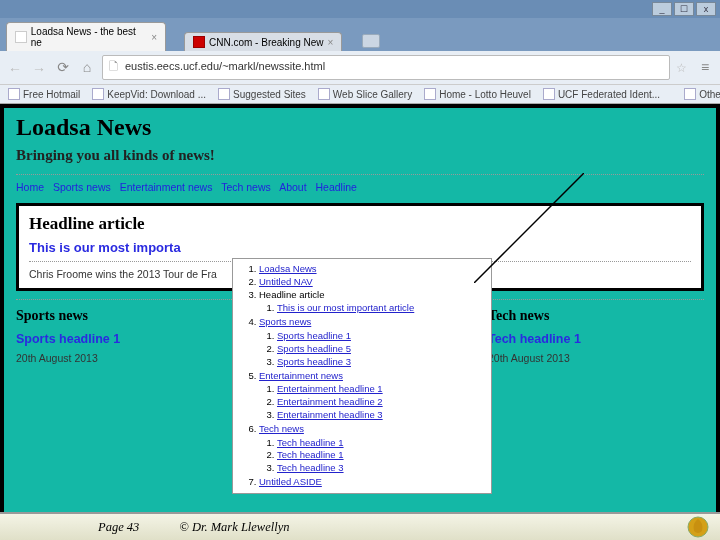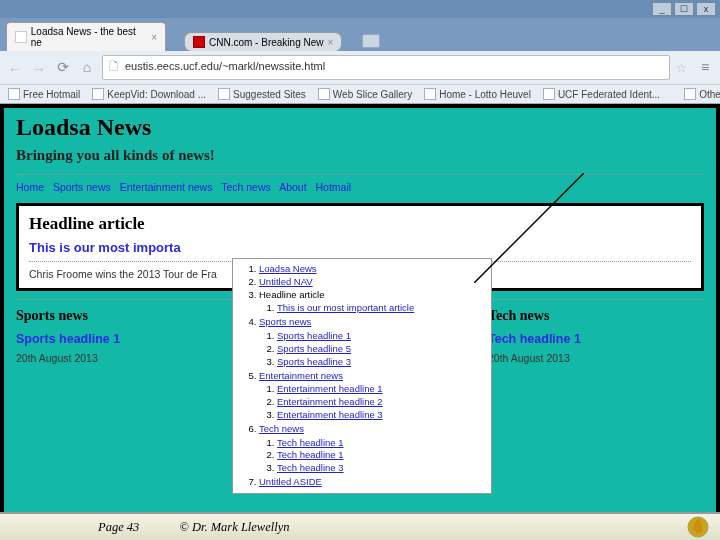--- a/index.html
+++ b/index.html
@@ -4,21 +4,21 @@
 <style>
   * { box-sizing: border-box; margin: 0; padding: 0; }
   body { font-family: Arial, sans-serif; width: 720px; height: 540px; background: #ccc; overflow: hidden; position: relative; }
 
   
   .browser-top { background: linear-gradient(#e8eef5,#d6dde5); border-bottom: 1px solid #aaa; }
   .titlebar { display: flex; justify-content: flex-end; padding: 2px 4px; gap: 2px; background:#6a8db5; }
   .winbtn { width: 20px; height: 14px; background:#bcd; border:1px solid #789; font-size:9px; text-align:center; line-height:12px; color:#334; cursor:pointer; }
   .tabs { display:flex; align-items:flex-end; padding: 4px 6px 0 6px; gap:18px; background:#7a9abf; }
   .tab { background:#f4f4f4; border:1px solid #999; border-bottom:none; border-radius:4px 4px 0 0; padding:3px 8px; font-size:10px; display:flex; align-items:center; gap:4px; max-width:160px; }
-  .tab.inactive { background:#d8dee6;border-radius:7px; }
+  .tab.inactive { background:#d8dee6; }
   .favicon { width:12px; height:12px; background:#fff; border:1px solid #ccc; display:inline-block; }
   .favicon.red { background:#c00; border-color:#900; }
   .tab-close { color:#888; font-size:10px; cursor:pointer; }
   .newtab { width:18px; height:14px; background:#cbd6e3; border:1px solid #9ab; border-radius:2px; margin-left:2px; margin-bottom:3px; }
 
   .addrbar { display:flex; align-items:center; gap:6px; padding:4px 6px; background:#e8eef5; }
   .navbtn { width:18px; height:18px; color:#888; font-size:14px; text-align:center; line-height:16px; cursor:pointer; }
   .navbtn.disabled { color:#bbb; }
   .url { flex:1; background:#fff; border:1px solid #bbb; border-radius:2px; padding:2px 6px; font-size:11px; color:#333; }
   .url-icon { color:#888; margin-right:4px; }
@@ -141,21 +141,21 @@
   <div class="page-inner">
     <h1>Loadsa News</h1>
     <h2 class="sub">Bringing you all kinds of news!</h2>
     <hr class="dotline">
     <div class="navlinks">
       <span>Home</span>
       <span>Sports news</span>
       <span>Entertainment news</span>
       <span>Tech news</span>
       <span>About</span>
-      <span>Hotmail</span>
+      <span>Headline</span>
     </div>
 
     <div class="hero-box">
       <h3>Headline article</h3>
       <div class="lead">This is our most importa</div>
       <hr class="dotline">
       <div class="story">Chris Froome wins the 2013 Tour de Fra</div>
     </div>
     <hr class="dotline">
 

